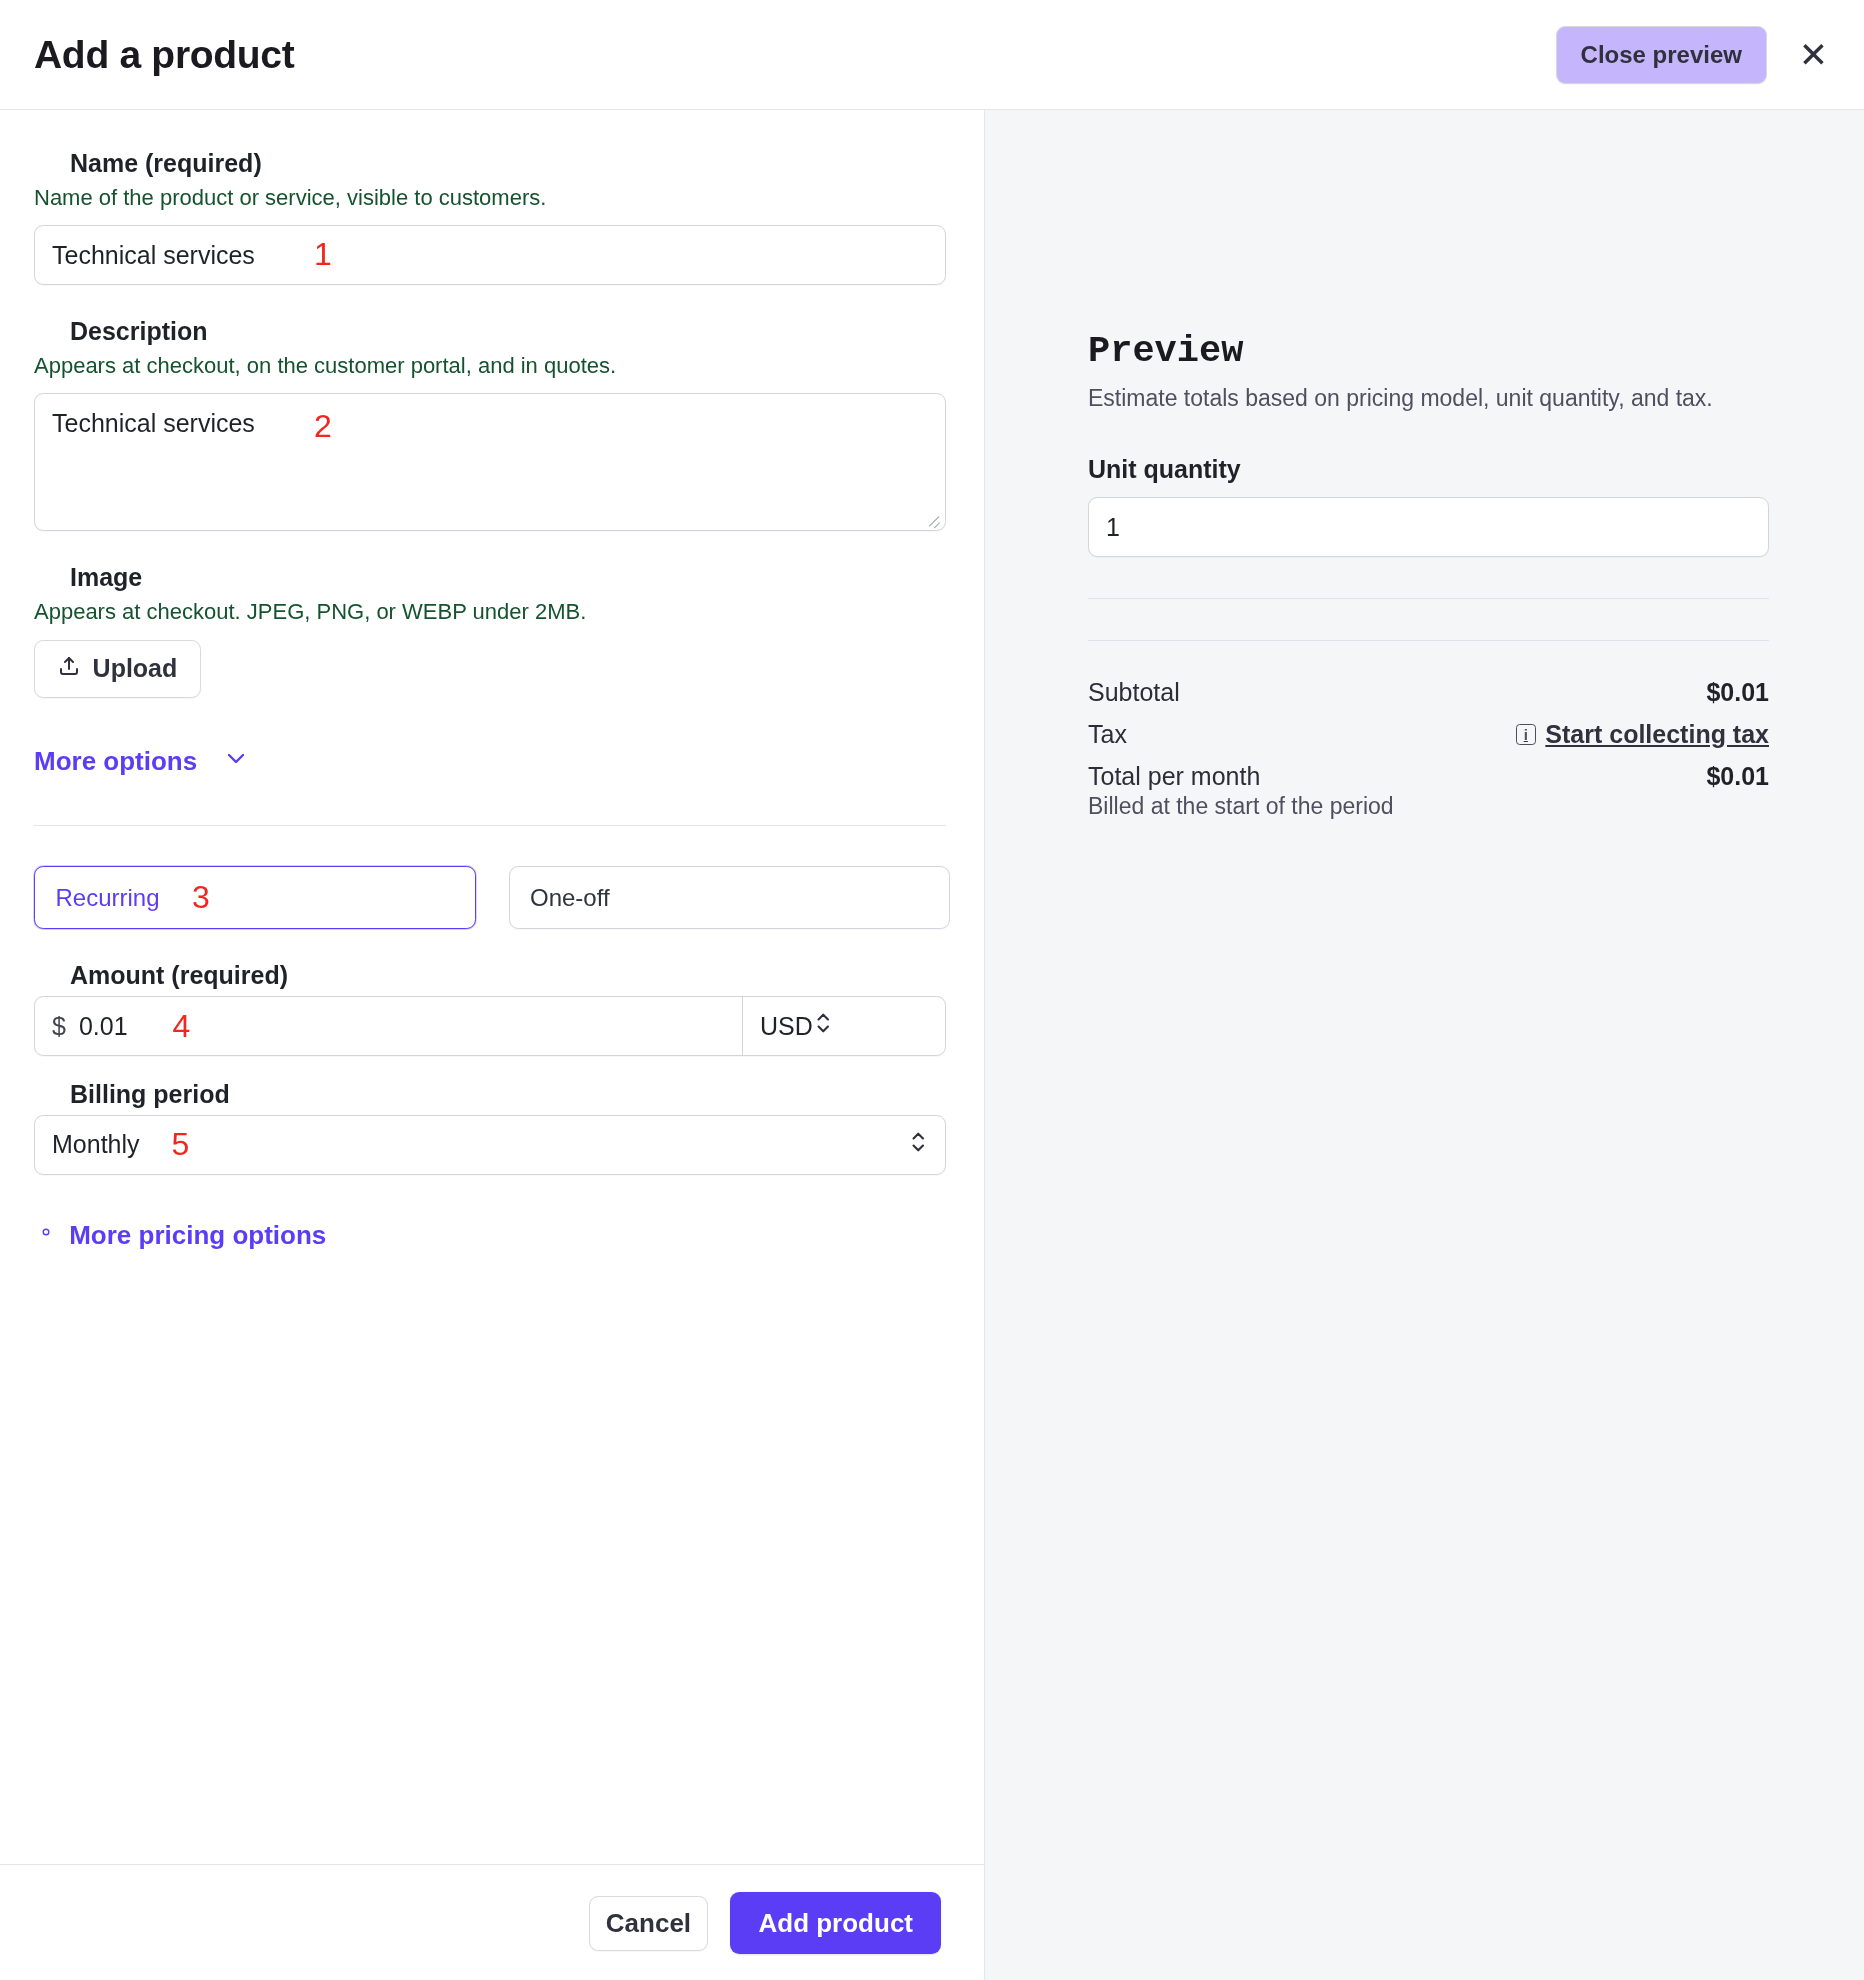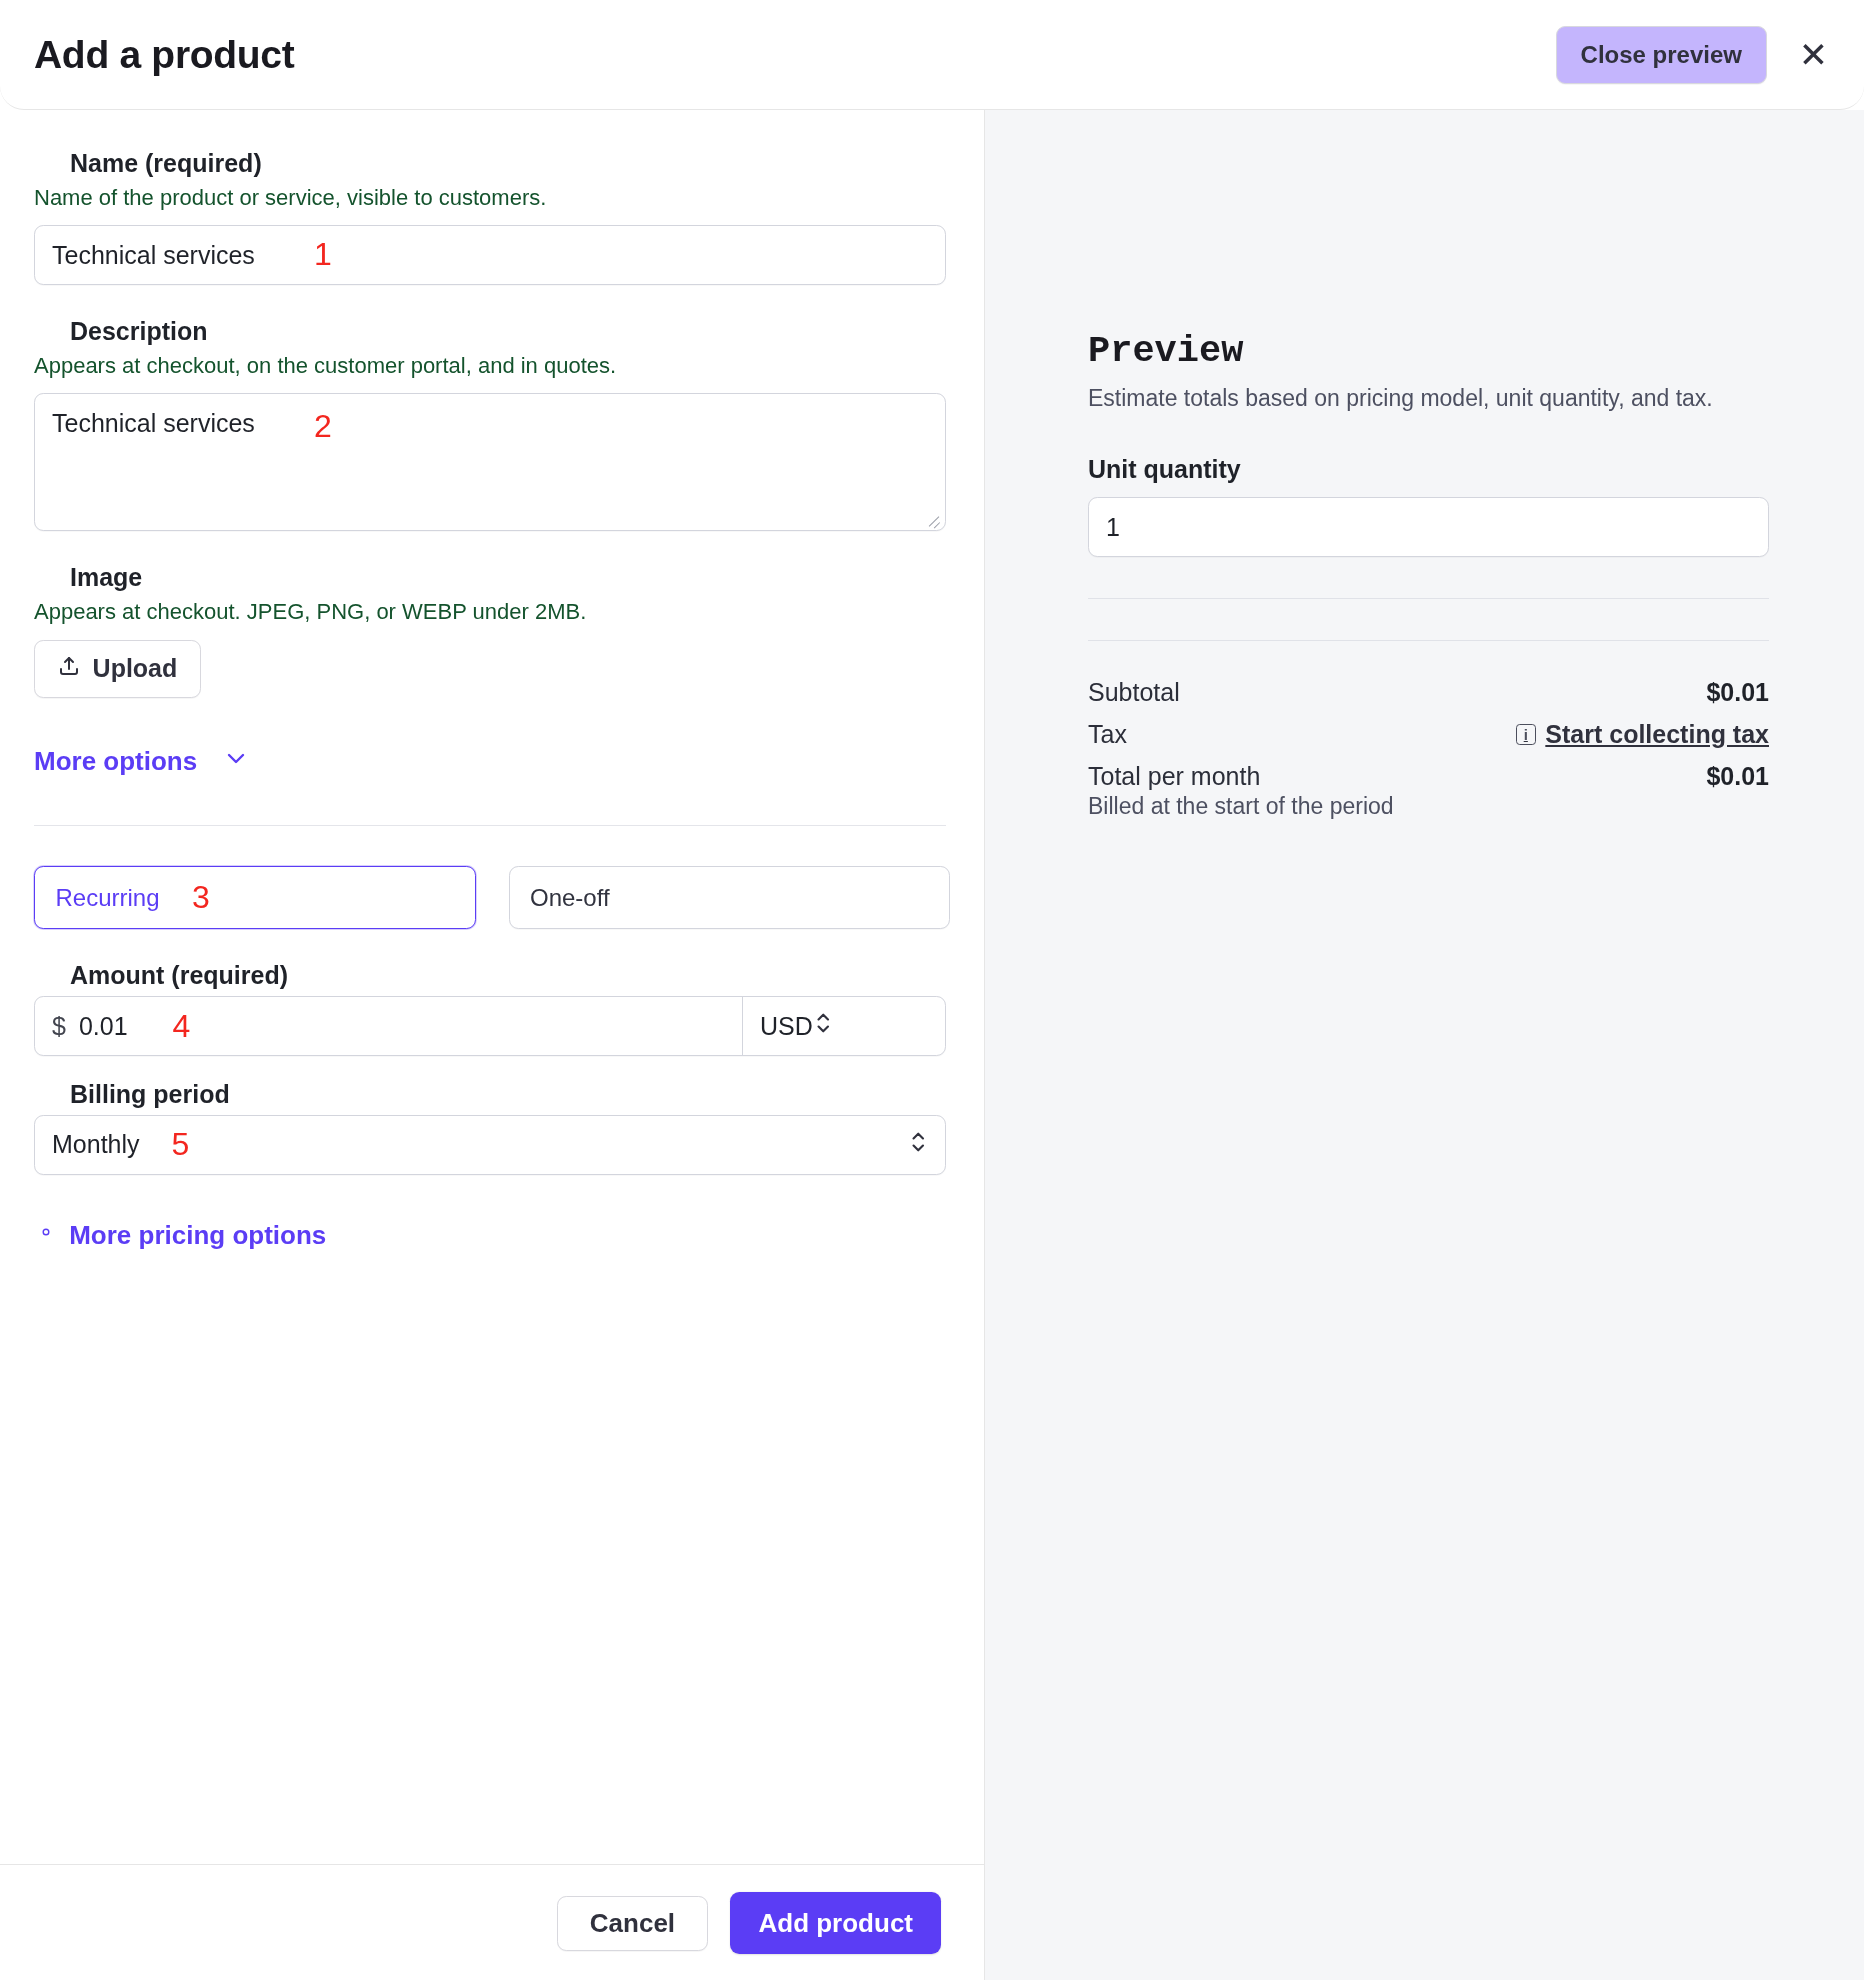--- a/index.html
+++ b/index.html
@@ -23,21 +23,20 @@
 
   
   .header {
     height: 110px;
     min-height: 110px;
     border-bottom: 0.9px solid #e6e6e6;
     display: flex;
     align-items: center;
     padding: 0 28px 0 34px;
     background: #fff;
-    border-radius: 24px;
   }
   .header-title {
     font-size: 39px;
     font-weight: bold;
     letter-spacing: -0.3px;
     color: #1a1a20;
     flex: 1;
   }
   .close-preview-btn {
     height: 58px;
@@ -293,21 +292,21 @@
     border-top: 0.9px solid #e6e6e6;
     display: flex;
     align-items: center;
     justify-content: flex-end;
     gap: 22.4px;
     padding: 0 43px;
     background: #fff;
   }
   .btn-cancel {
     height: 55px;
-    padding: 0 32px;
+    padding: 0 16px;
     border: 0.9px solid #d8d8de;
     border-radius: 9.3px;
     background: #fff;
     font-size: 26px;
     font-weight: bold;
     color: #30313d;
     box-shadow: 0 0.9px 0.9px rgba(0,0,0,0.04);
     cursor: pointer;
     font-family: "Liberation Sans", sans-serif;
   }

